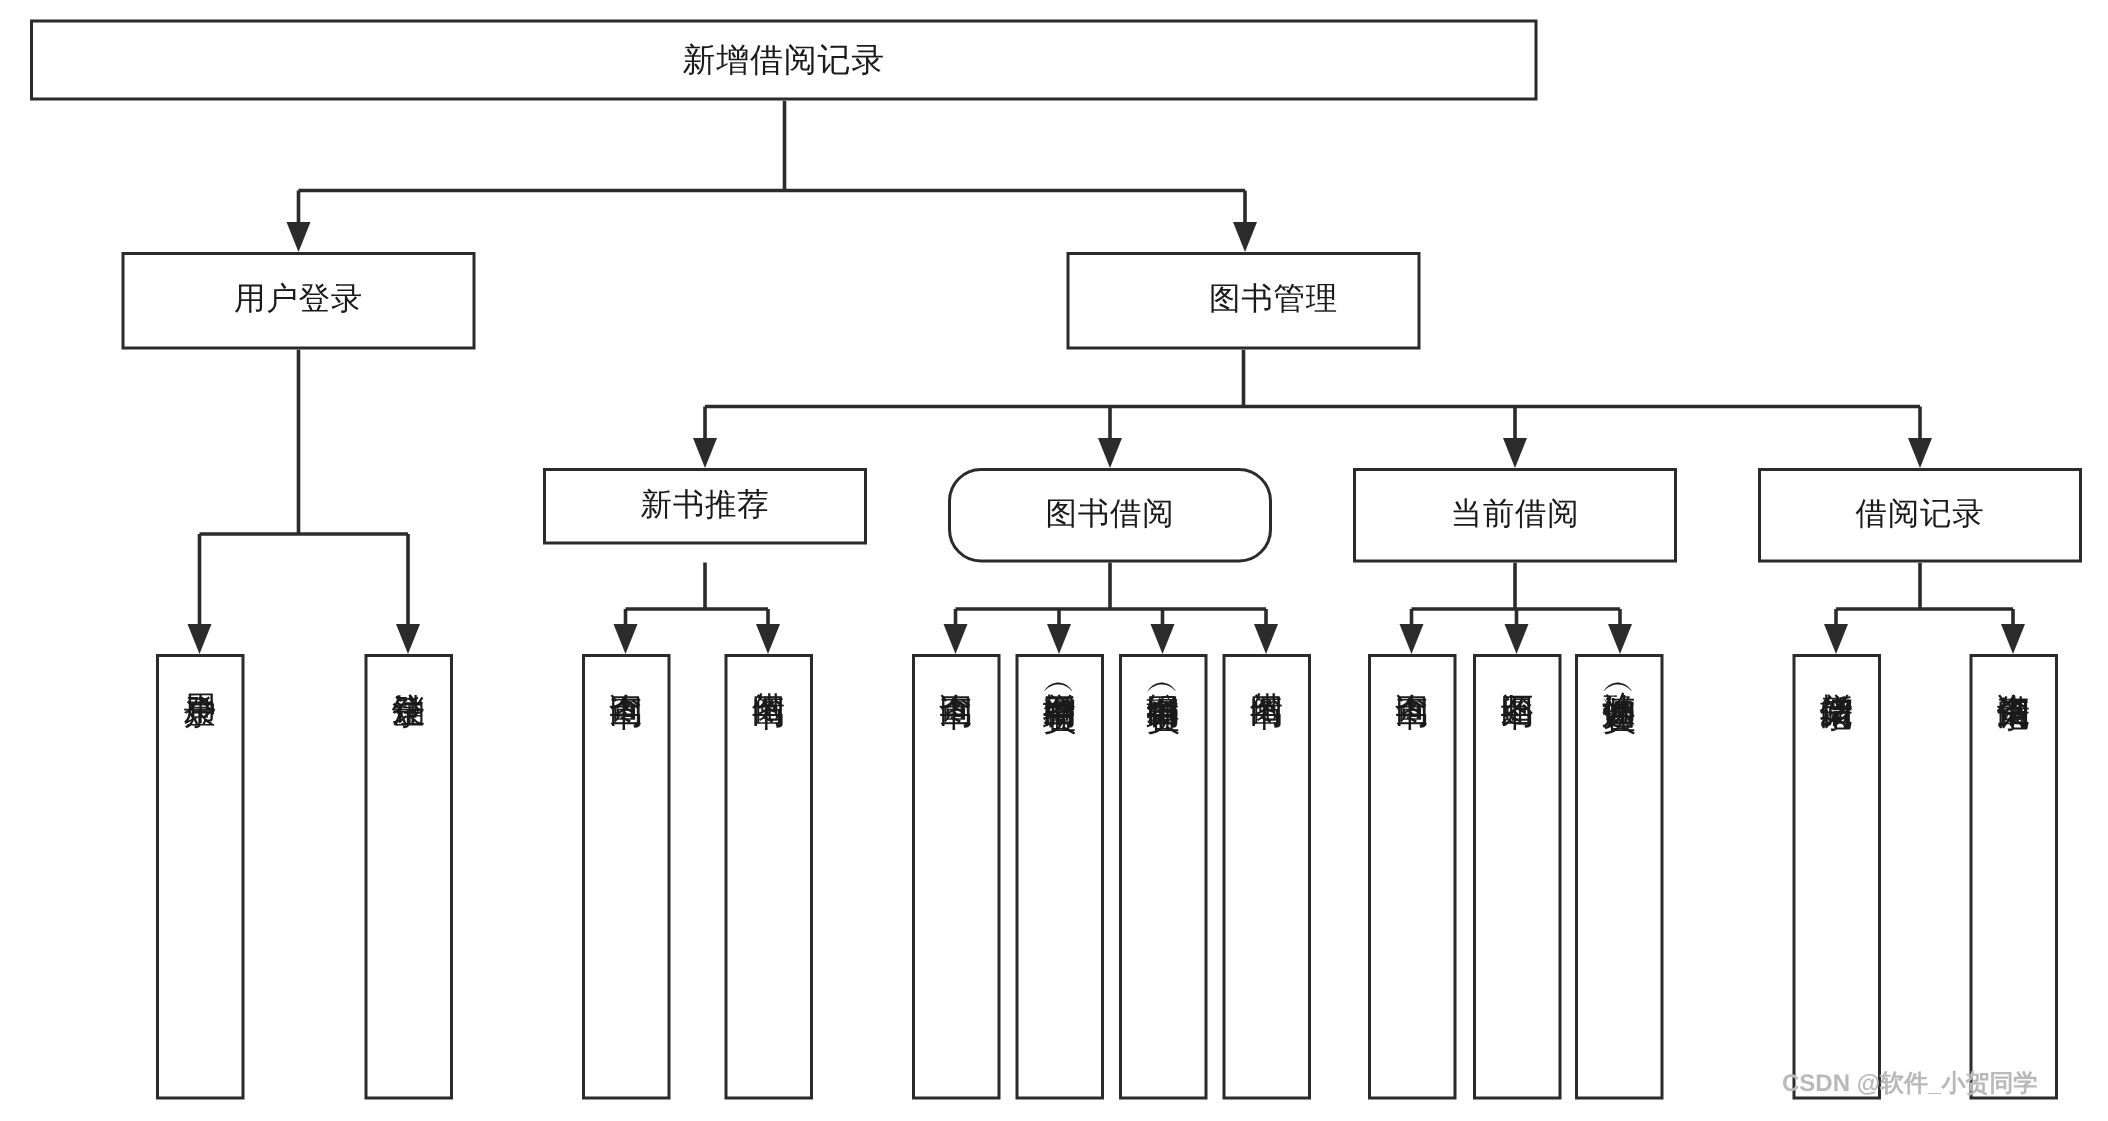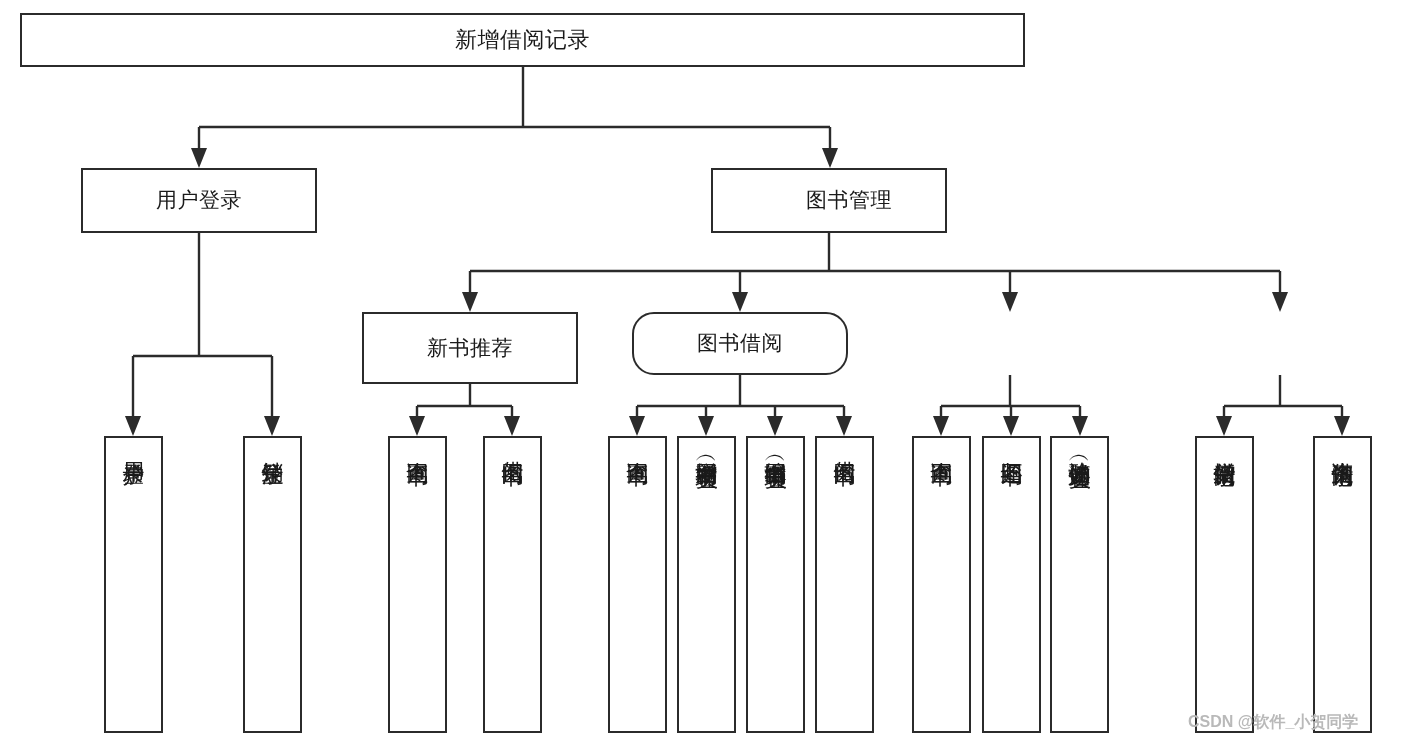--- a/index.html
+++ b/index.html
@@ -147,26 +147,32 @@
     <span class="label">新增借阅记录</span>
   </div>
 
   <div class="node" style="left:81px; top:168px; width:236px; height:65px;">
     <span class="label">用户登录</span>
   </div>
   <div class="node" style="left:711px; top:168px; width:236px; height:65px;padding-left:40px;">
     <span class="label">图书管理</span>
   </div>
 
-  <div class="node" style="left:362px; top:312px; width:216px; height:72px;">
+  <div class="node" style="left:362px; top:312px; width:216px; height:51px;">
     <span class="label">新书推荐</span>
   </div>
   <div class="node" style="left:632px; top:312px; width:216px; height:63px;border-radius:22px;">
     <span class="label">图书借阅</span>
   </div>
+  <div class="node" style="left:902px; top:312px; width:216px; height:63px;">
+    <span class="label">当前借阅</span>
+  </div>
+  <div class="node" style="left:1172px; top:312px; width:216px; height:63px;">
+    <span class="label">借阅记录</span>
+  </div>
 
   <div class="node leaf" style="left:104px; top:436px; width:59px; height:297px;">
     <span class="label">用户登录</span>
   </div>
   <div class="node leaf" style="left:243px; top:436px; width:59px; height:297px;">
     <span class="label">注销登录</span>
   </div>
   <div class="node leaf" style="left:388px; top:436px; width:59px; height:297px;">
     <span class="label">查询图书</span>
   </div>

